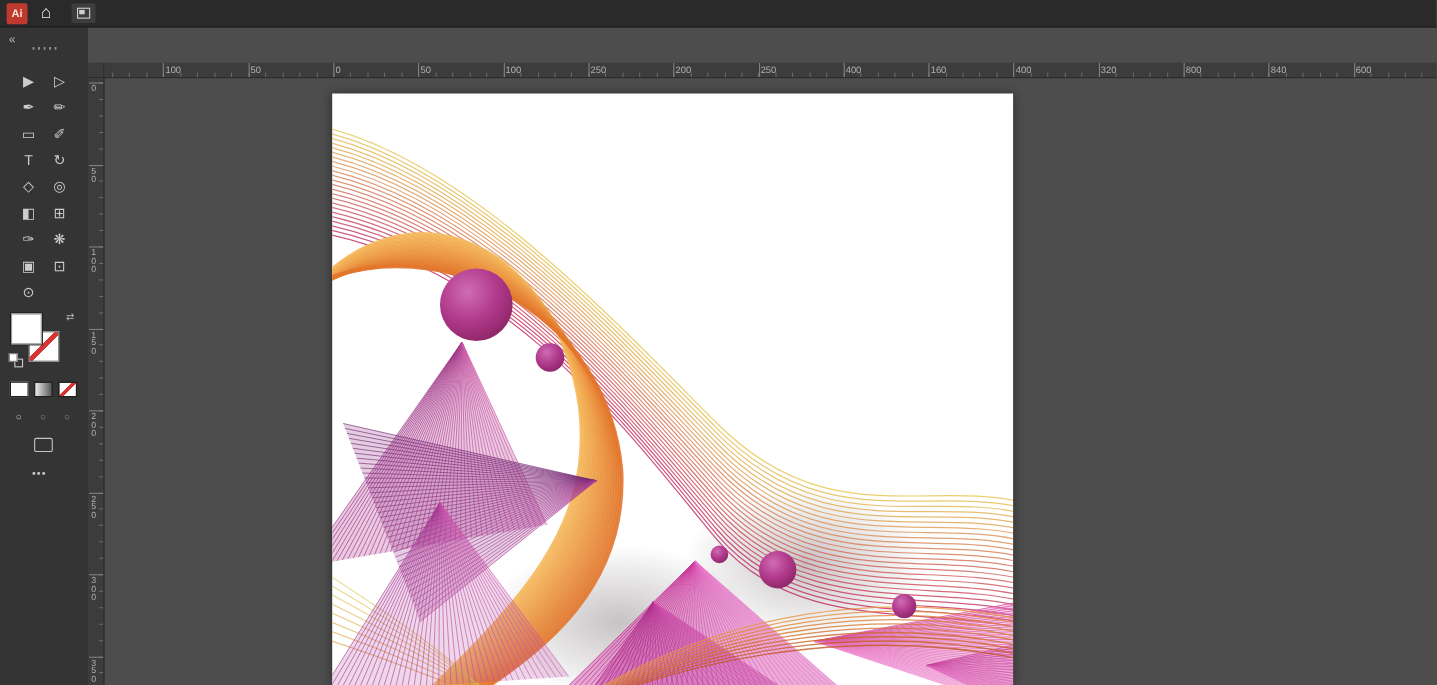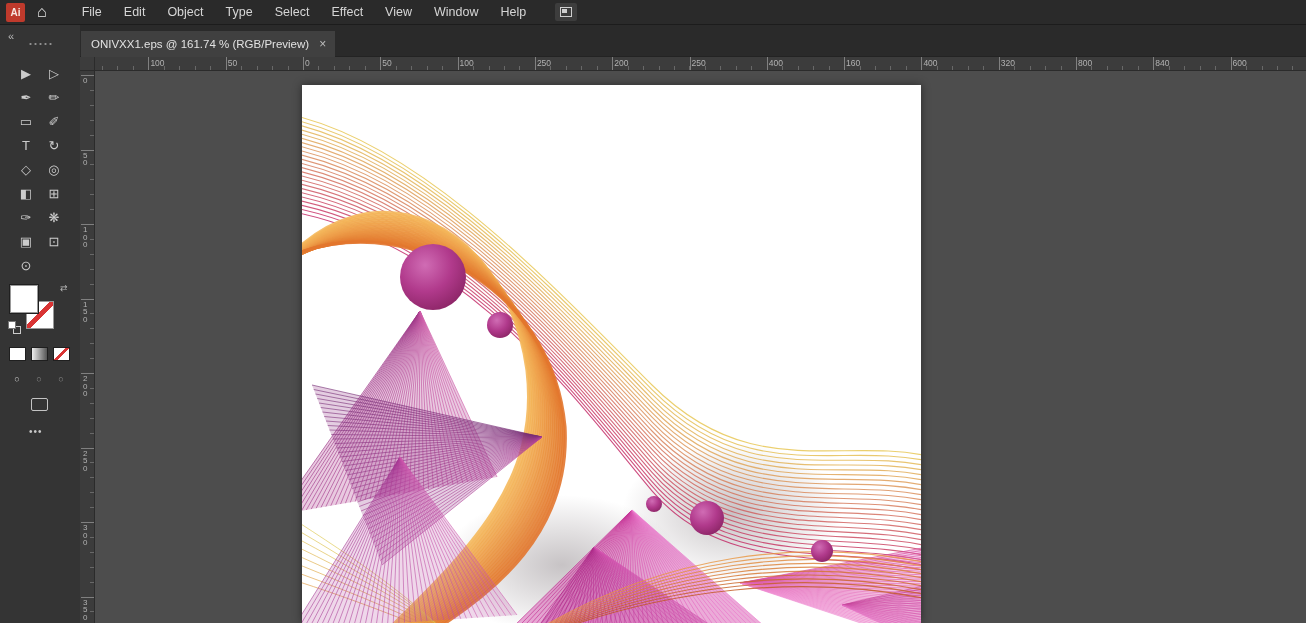--- a/index.html
+++ b/index.html
@@ -82,31 +82,20 @@
   .artboard svg { display:block; }
 </style>
 </head>
 <body>
 
 <div class="app">
 
   <div class="menubar">
     <div class="logo">Ai</div>
     <div class="home">⌂</div>
-    <div id="menu-items">
-        <span class="menu-item">File</span>
-        <span class="menu-item">Edit</span>
-        <span class="menu-item">Object</span>
-        <span class="menu-item">Type</span>
-        <span class="menu-item">Select</span>
-        <span class="menu-item">Effect</span>
-        <span class="menu-item">View</span>
-        <span class="menu-item">Window</span>
-        <span class="menu-item">Help</span>
-      </div>
     <div class="docs-btn">
       <div class="docs-icon"></div>
     </div>
   </div>
 
   <div class="left-col">
     <div class="collapse">«</div>
     <div class="grip"></div>
     <div id="tool-grid">
         <div class="tool">▶</div>
@@ -145,26 +134,20 @@
     <div class="modes">
       <div class="mode">○</div>
       <div class="mode dim">○</div>
       <div class="mode dim">○</div>
     </div>
 
     <div class="screen"></div>
     <div class="more">•••</div>
   </div>
 
-  <div class="tabbar">
-    <div class="tab">
-      <span class="tab-title">ONIVXX1.eps @ 161.74 % (RGB/Preview)</span>
-      <span class="tab-close">×</span>
-    </div>
-  </div>
 
   <div class="corner"></div>
   <div class="hruler" id="hruler">
       <div class="tickh minor" style="left: 7px;"></div>
       <div class="tickh minor" style="left: 22.46px;"></div>
       <div class="tickh minor" style="left: 37.92px;"></div>
       <div class="tickh minor" style="left: 53.38px;"></div>
       <div class="tickh minor" style="left: 68.84px;"></div>
       <div class="tickh minor" style="left: 84.3px;"></div>
       <div class="tickh minor" style="left: 99.76px;"></div>

